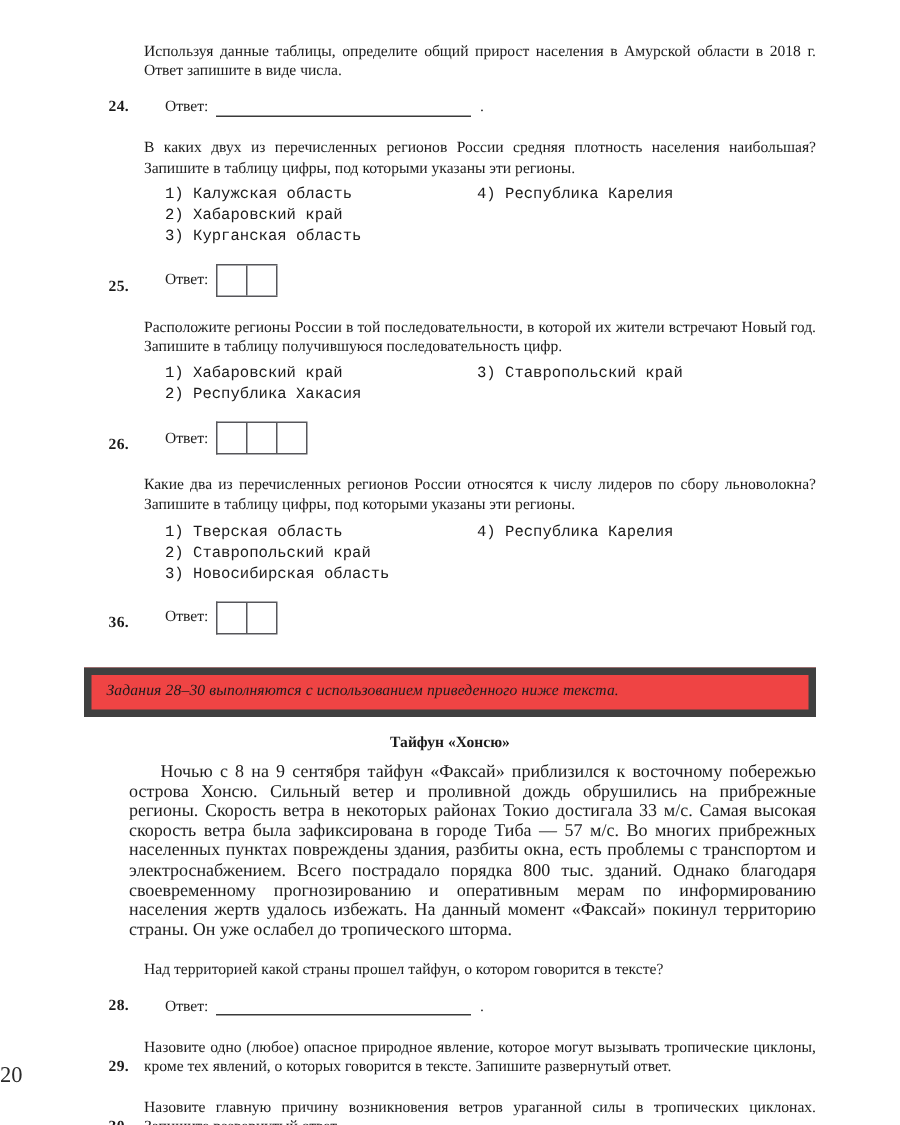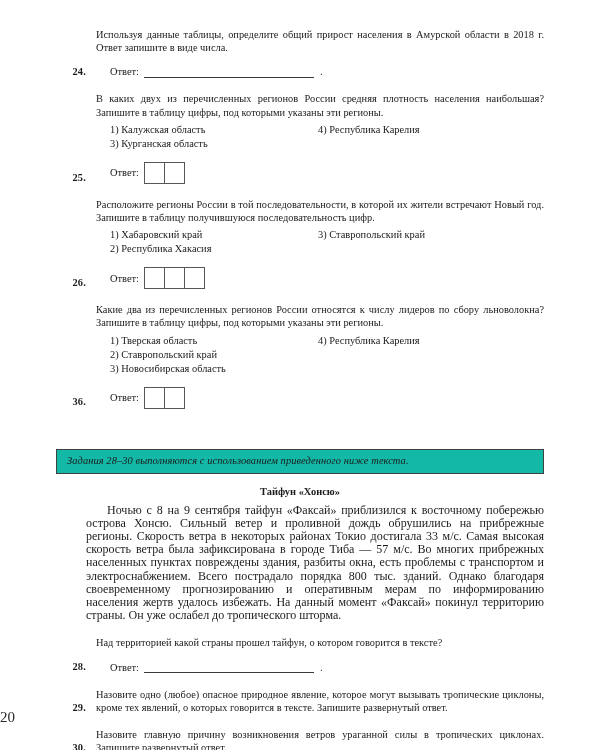--- a/index.html
+++ b/index.html
@@ -53,20 +53,21 @@
     hyphens: manual;
   }
 
   
   .options {
     display: flex;
     margin-top: 4px;
   }
   .opt-col {
     box-sizing: border-box;
+    font-family: Liberation Mono, monospace;
   }
   .opt-col.left  { flex: 0 0 218px; padding-left: 14px; }
   .opt-col.right { flex: 1 1 auto;  padding-left: 4px;  }
   .opt {
     font-size: 10.4px;
     line-height: 14px;
     white-space: nowrap;
   }
 
   
@@ -101,25 +102,25 @@
   }
   .answer-dot {
     font-size: 10.4px;
     margin-left: 6px;
   }
   .gap-md { height: 14px; }
   .gap-lg { height: 18px; }
 
   
   .instruction-box {
-    border: 1px solid #404040;
+    border: 5px solid #404040;
     box-sizing: border-box;
     padding: 5px 10px 6px 10px;
-    margin: 22px 0 0 0;
-    background: #14b8a6;
+    margin: 4px 0 0 0;
+    background: #ef4444;
   }
   .instruction-box .itext {
     font-style: italic;
     font-size: 10.4px;
     line-height: 12px;
     margin: 0;
     letter-spacing: 0.1px;
   }
 
   
@@ -169,20 +170,21 @@
 
   <div class="gap-md"></div>
 
   <div class="task">
     <div class="task-num">25.</div>
     <div class="task-body">
       <p class="q-text">В каких двух из перечисленных регионов России средняя плотность населения наибольшая? Запишите в таблицу цифры, под которыми указаны эти регионы.</p>
       <div class="options">
         <div class="opt-col left">
           <div class="opt">1) Калужская область</div>
+          <div class="opt">2) Хабаровский край</div>
           <div class="opt">3) Курганская область</div>
         </div>
         <div class="opt-col right">
           <div class="opt">4) Республика Карелия</div>
         </div>
       </div>
       <div class="answer-row">
         <span class="answer-label">Ответ:</span>
         <span class="answer-boxes">
           <span class="cell"></span>

